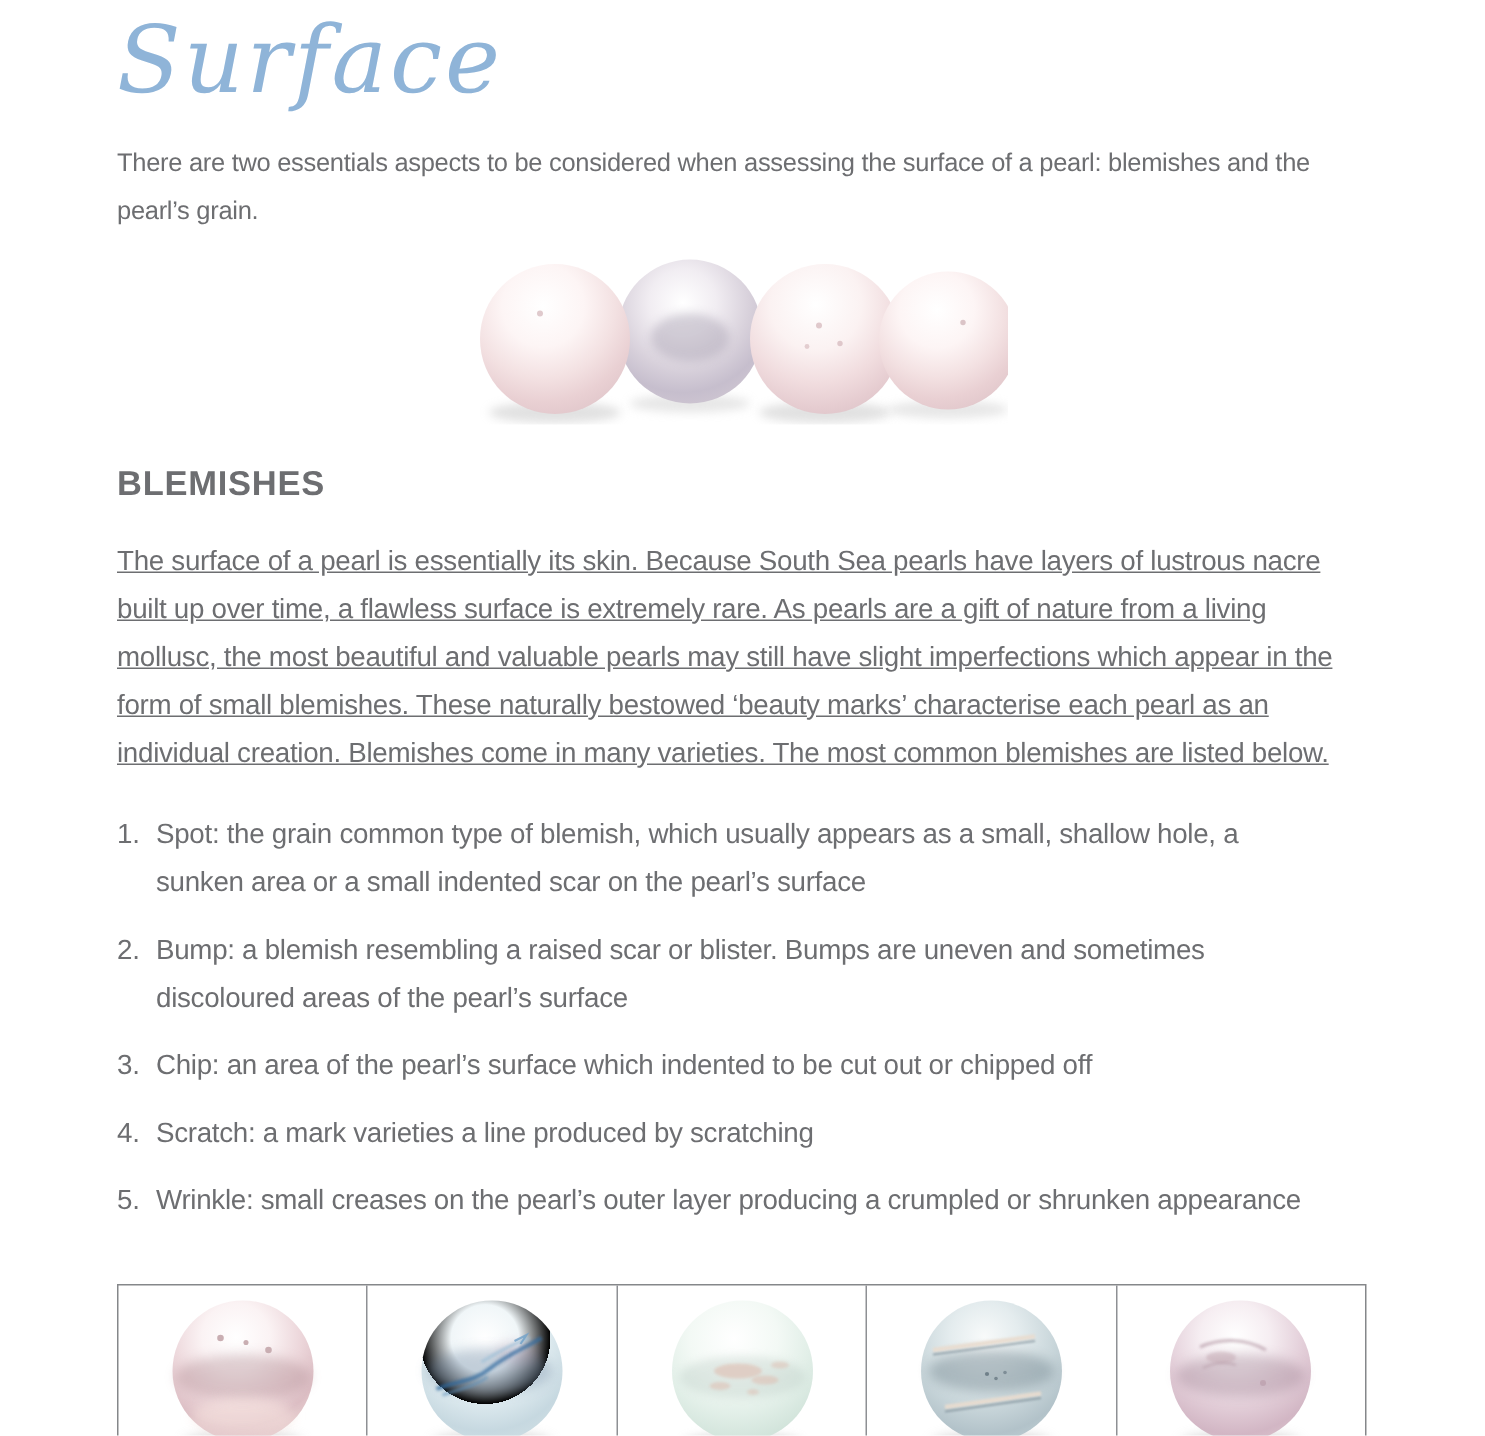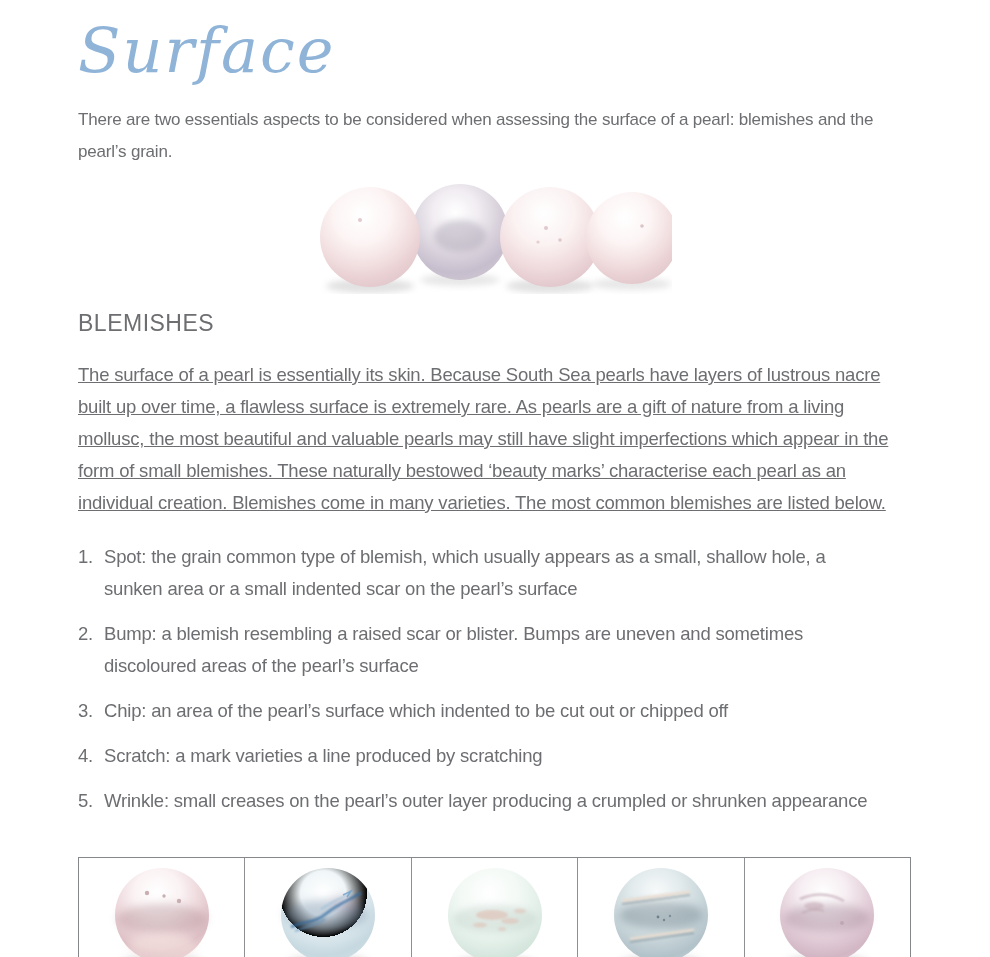--- a/index.html
+++ b/index.html
@@ -12,44 +12,44 @@
   .page{width:990px;height:957px;position:relative;}
   .content{margin-left:78px;width:836px;}
 
   
   .title{
     font-family:"DejaVu Serif","Liberation Serif",serif;
     font-style:italic;
     font-weight:400;
     font-size:62px;
     color:#8fb4d8;
-    padding-top:14px;
+    padding-top:3px;
     letter-spacing:2px;
     line-height:74px;
   }
 
   .intro{
     margin-top:16px;
     font-size:17px;
     line-height:32px;
     letter-spacing:-0.2px;
     color:#6d6e71;
   }
 
   .pearl-strip{
     margin-top:12px;
     text-align:center;
     height:116px;
   }
   .pearl-strip svg{display:inline-block;}
 
   .section-heading{
-    margin-top:14px;
+    margin-top:24px;
     font-size:23px;
-    font-weight:normal;
+    font-weight:bold;
     letter-spacing:0.5px;
     color:#6d6e71;
   }
 
   .body-par{
     margin-top:22px;
     font-size:18.5px;
     line-height:32px;
     letter-spacing:-0.2px;
     text-decoration:underline;

